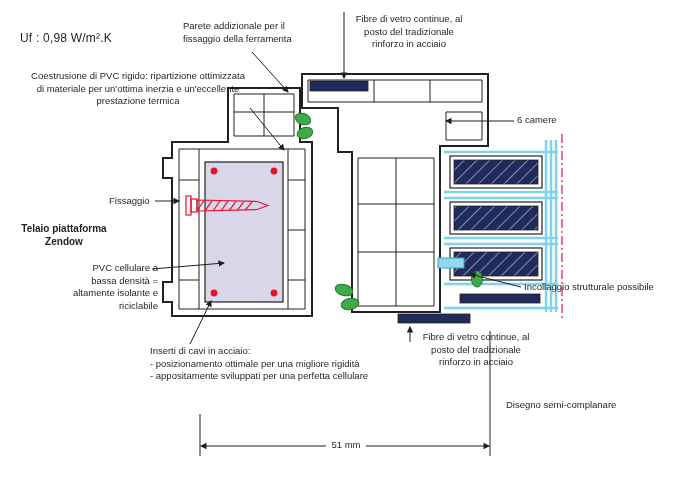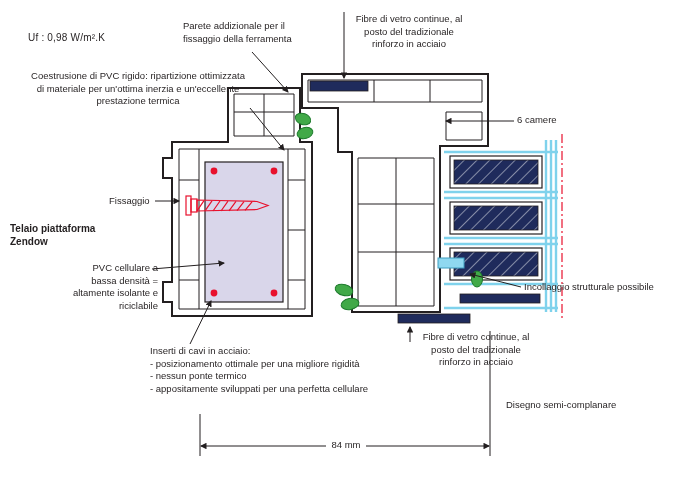--- a/index.html
+++ b/index.html
@@ -1,27 +1,27 @@
 <!DOCTYPE html>
 <html style="--line: #231f20; --navy: #1f2b5c; --green: #41a948; --green-dark: #1d7a2c; --foam: #d9d6ea; --red: #e8112d; --cyan: #7fd2ec; --glue: #8fd8f0;"><head>
 <meta charset="utf-8">
 <style>
   :root{--line:#231f20;--navy:#1f2b5c;--green:#41a948;--green-dark:#1d7a2c;--foam:#d9d6ea;--red:#e8112d;--cyan:#7fd2ec;--glue:#8fd8f0}
   *{margin:0;padding:0;box-sizing:border-box}
   body{background:#fff;font-family:"Liberation Sans",sans-serif;color:#231f20}
   .canvas{position:relative;width:690px;height:484px;background:#fff;overflow:hidden}
   .diagram{position:absolute;left:0;top:0}
   .lbl{position:absolute;font-size:9.5px;line-height:1.32;color:var(--line)}
-  .uf{left:28px;top:31px;font-size:10px;letter-spacing:.2px}
+  .uf{left:20px;top:31px;font-size:12px;letter-spacing:.2px}
   .parete{left:183px;top:20px;width:140px;text-align:left}
   .fibre-top{left:348px;top:13px;width:122px;text-align:center}
   .camere{left:517px;top:114px}
   .coestrusione{left:28px;top:70px;width:220px;text-align:center}
   .fissaggio{left:109px;top:195px}
-  .telaio{left:10px;top:222px;width:108px;text-align:left;font-weight:bold;font-size:10px}
+  .telaio{left:10px;top:222px;width:108px;text-align:center;font-weight:bold;font-size:10px}
   .pvc{left:66px;top:262px;width:92px;text-align:right}
   .inserti{left:150px;top:345px;width:272px}
   .incollaggio{left:524px;top:281px;width:158px}
   .fibre-bottom{left:415px;top:331px;width:122px;text-align:center}
   .disegno{left:506px;top:399px;width:150px}
   .dim{left:320px;top:439px;width:52px;text-align:center}
   .outline2{fill:#fff;stroke:var(--line);stroke-width:2}
   .thin{fill:none;stroke:var(--line);stroke-width:1}
   .foam{fill:var(--foam);stroke:var(--line);stroke-width:1.2}
   .navy rect{fill:var(--navy);stroke:var(--line);stroke-width:.8}
@@ -158,21 +158,20 @@
   <div class="lbl fibre-top">Fibre di vetro continue, al posto del tradizionale rinforzo in acciaio</div>
   <div class="lbl camere">6 camere</div>
   <div class="lbl coestrusione">Coestrusione di PVC rigido: ripartizione ottimizzata di materiale per un'ottima inerzia e un'eccellente prestazione termica</div>
   <div class="lbl fissaggio">Fissaggio</div>
   <div class="lbl telaio">Telaio piattaforma Zendow</div>
   <div class="lbl pvc">PVC cellulare a bassa densità = altamente isolante e riciclabile</div>
 
   <div class="lbl inserti">
     <div>Inserti di cavi in acciaio:</div>
     <div>- posizionamento ottimale per una migliore rigidità</div>
-    <div>- nessun ponte termico</div>
     <div>- appositamente sviluppati per una perfetta cellulare</div>
   </div>
 
   <div class="lbl incollaggio">Incollaggio strutturale possibile</div>
   <div class="lbl fibre-bottom">Fibre di vetro continue, al posto del tradizionale rinforzo in acciaio</div>
   <div class="lbl disegno">Disegno semi-complanare</div>
-  <div class="lbl dim">84 mm</div>
+  <div class="lbl dim">51 mm</div>
 </div>
 
 </body></html>

